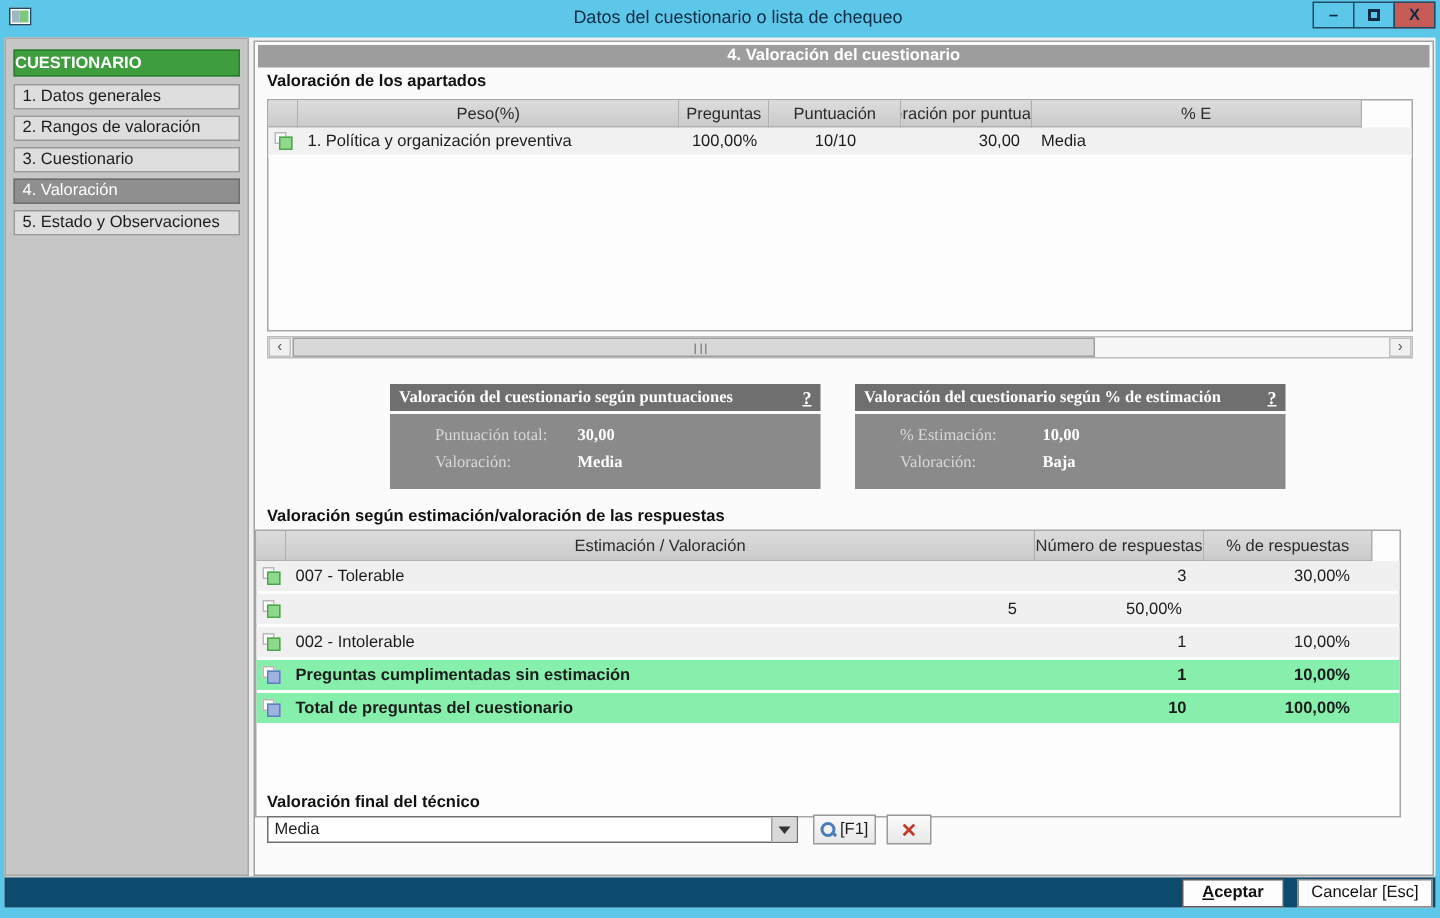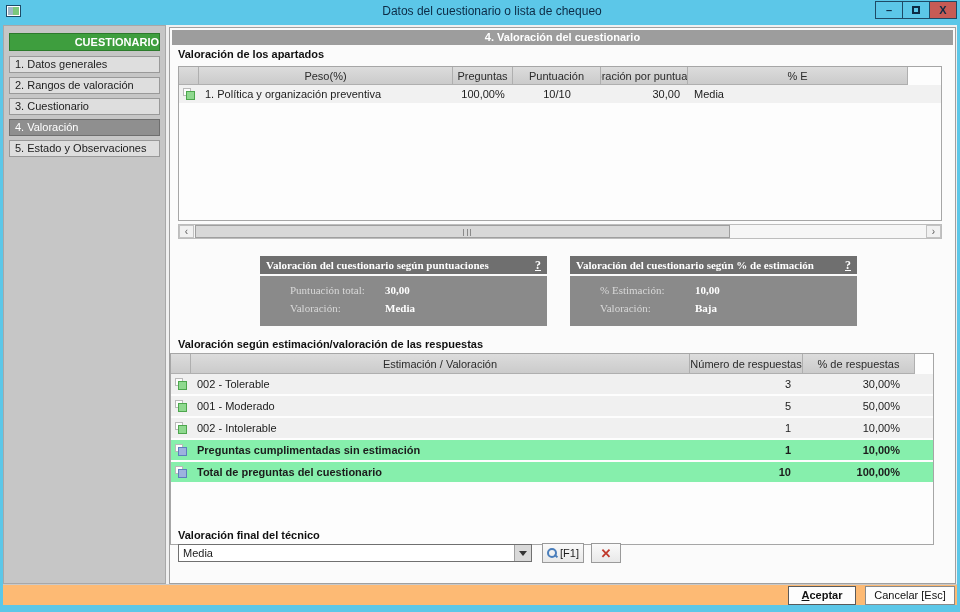--- a/index.html
+++ b/index.html
@@ -28,21 +28,21 @@
   .win-btn.close { background:#C75B55; }
   .max-glyph { width:8px; height:8px; border:2px solid #0D2B45; display:inline-block; }
 
   
   .content { position:absolute; top:25px; left:3px; right:3px; bottom:7px; background:#F0F0F0; }
 
   
   .sidebar { position:absolute; left:0; top:0; width:163px; bottom:21px;
     background:#C6C6C6; border:1px solid #A8A8A8; padding:7px 5px; }
   .side-header { height:18px; background:#3E9E3E; border:1px solid #2C7A2C; color:#fff;
-    font-weight:bold; text-align:right; line-height:16px; margin-bottom:5px; }
+    font-weight:bold; text-align:left; line-height:16px; margin-bottom:5px; }
   .side-item { height:17px; background:#DEDEDE; border:1px solid #999;
     padding-left:5px; line-height:15px; margin-bottom:4px; color:#1c1c1c; cursor:pointer; }
   .side-item.selected { background:#8F8F8F; border-color:#6E6E6E; color:#fff; }
 
   
   .main-panel { position:absolute; left:166px; top:2px; right:1px; bottom:21px;
     background:#FBFBFB; border:1px solid #A0A0A0; }
   .section-header { margin:2px; height:15px; background:#9D9D9D; color:#fff; font-weight:bold;
     text-align:center; line-height:15px; }
   .group-label { position:absolute; left:8px; font-weight:bold; color:#111; }
@@ -118,21 +118,21 @@
     border:1px solid #9A9A9A; display:flex; align-items:center; justify-content:center; gap:3px; cursor:pointer; }
   .f1-btn { left:372px; width:42px; }
   .x-btn { left:421px; width:30px; color:#C0392B; font-weight:bold; font-size:13px; }
   .lens { position:relative; width:10px; height:10px; }
   .lens::before { content:""; position:absolute; left:0; top:0; width:6px; height:6px;
     border:2px solid #4A7EBB; border-radius:50%; }
   .lens::after { content:""; position:absolute; left:7px; top:7px; width:4px; height:2px;
     background:#4A7EBB; transform:rotate(45deg); }
 
   
-  .footer { position:absolute; left:0; right:0; bottom:0; height:21px; background:#fdba74;
+  .footer { position:absolute; left:0; right:0; bottom:0; height:21px; background:#0c4a6e;
     border-top:1px solid #C9C9C9; display:flex; align-items:center; justify-content:flex-end; gap:9px; padding-right:2px; }
   .foot-btn { height:19px; background:#FDFDFD; border:1px solid #8A8A8A;
     display:flex; align-items:center; justify-content:center; cursor:pointer; color:#111; }
   .accept { width:68px; font-weight:bold; border-color:#5A5A5A; }
   .accept u { text-decoration:underline; }
   .cancel { width:90px; }
 </style>
 </head>
 <body>
 
@@ -244,32 +244,31 @@
           <div>Número de respuestas</div>
           <div>% de respuestas</div>
         </div>
         <div class="t2-row">
           <div class="cell-c">
               <span class="dup-icon">
                 <span class="back"></span>
                 <span class="front"></span>
               </span>
             </div>
-          <div class="cell-l">002 - Tolerable</div>
+          <div class="cell-l">007 - Tolerable</div>
           <div class="num">3</div>
           <div class="pct">30,00%</div>
         </div>
         <div class="t2-row">
           <div class="cell-c">
               <span class="dup-icon">
                 <span class="back"></span>
                 <span class="front"></span>
               </span>
             </div>
-          <div class="cell-l">001 - Moderado</div>
           <div class="num">5</div>
           <div class="pct">50,00%</div>
         </div>
         <div class="t2-row">
           <div class="cell-c">
               <span class="dup-icon">
                 <span class="back"></span>
                 <span class="front"></span>
               </span>
             </div>

